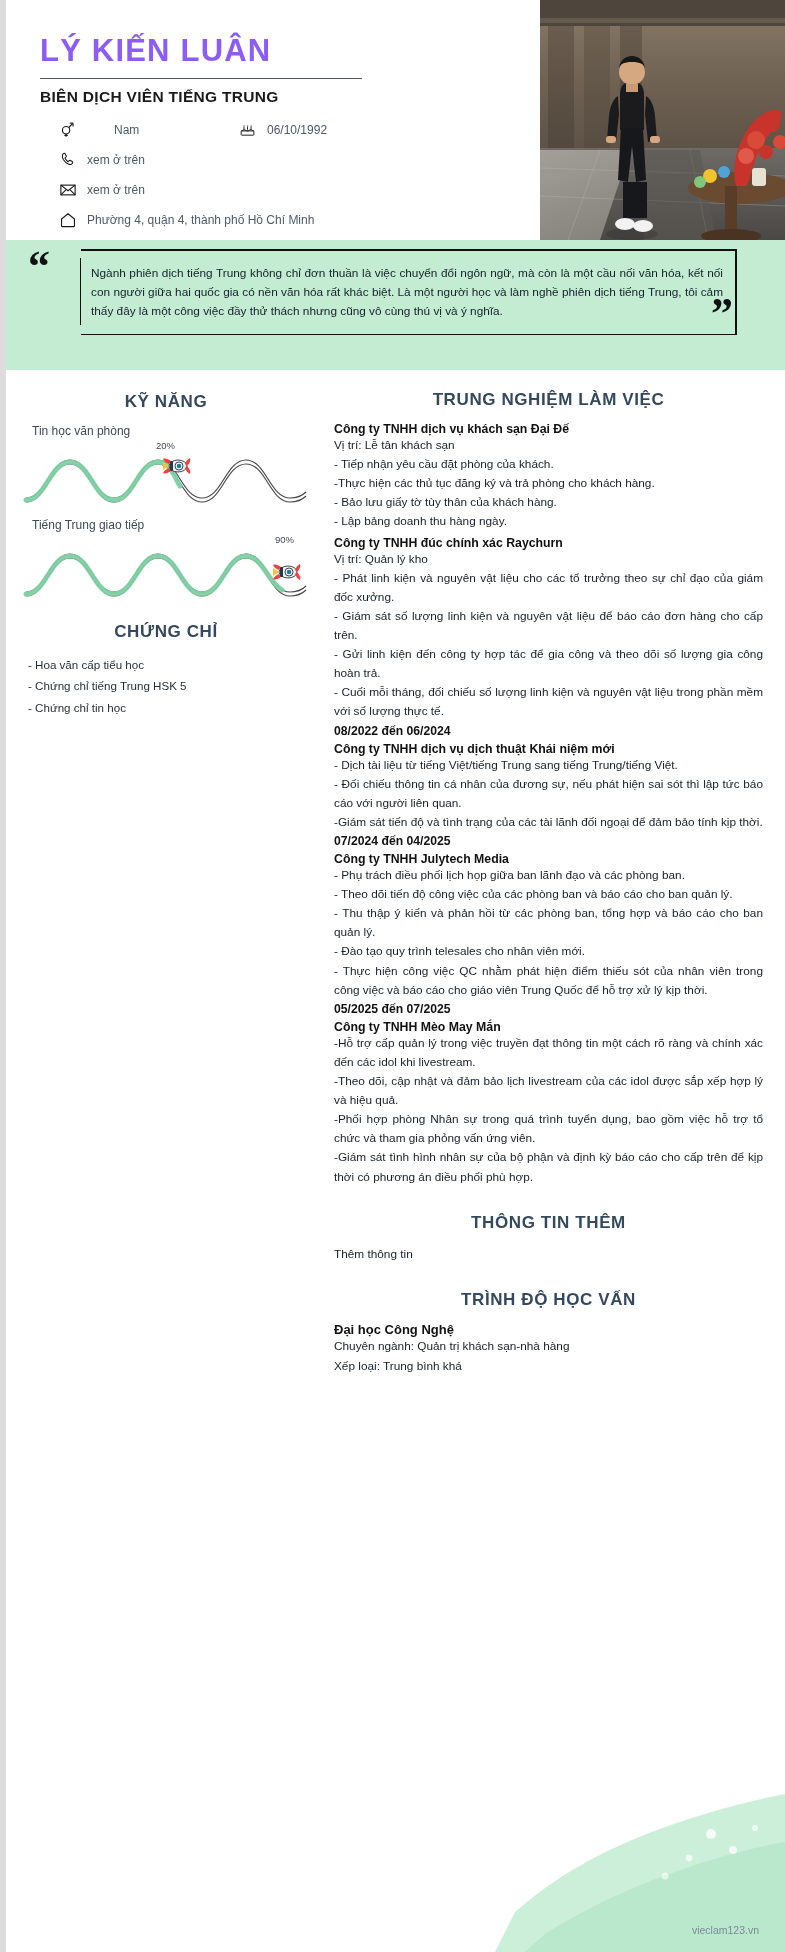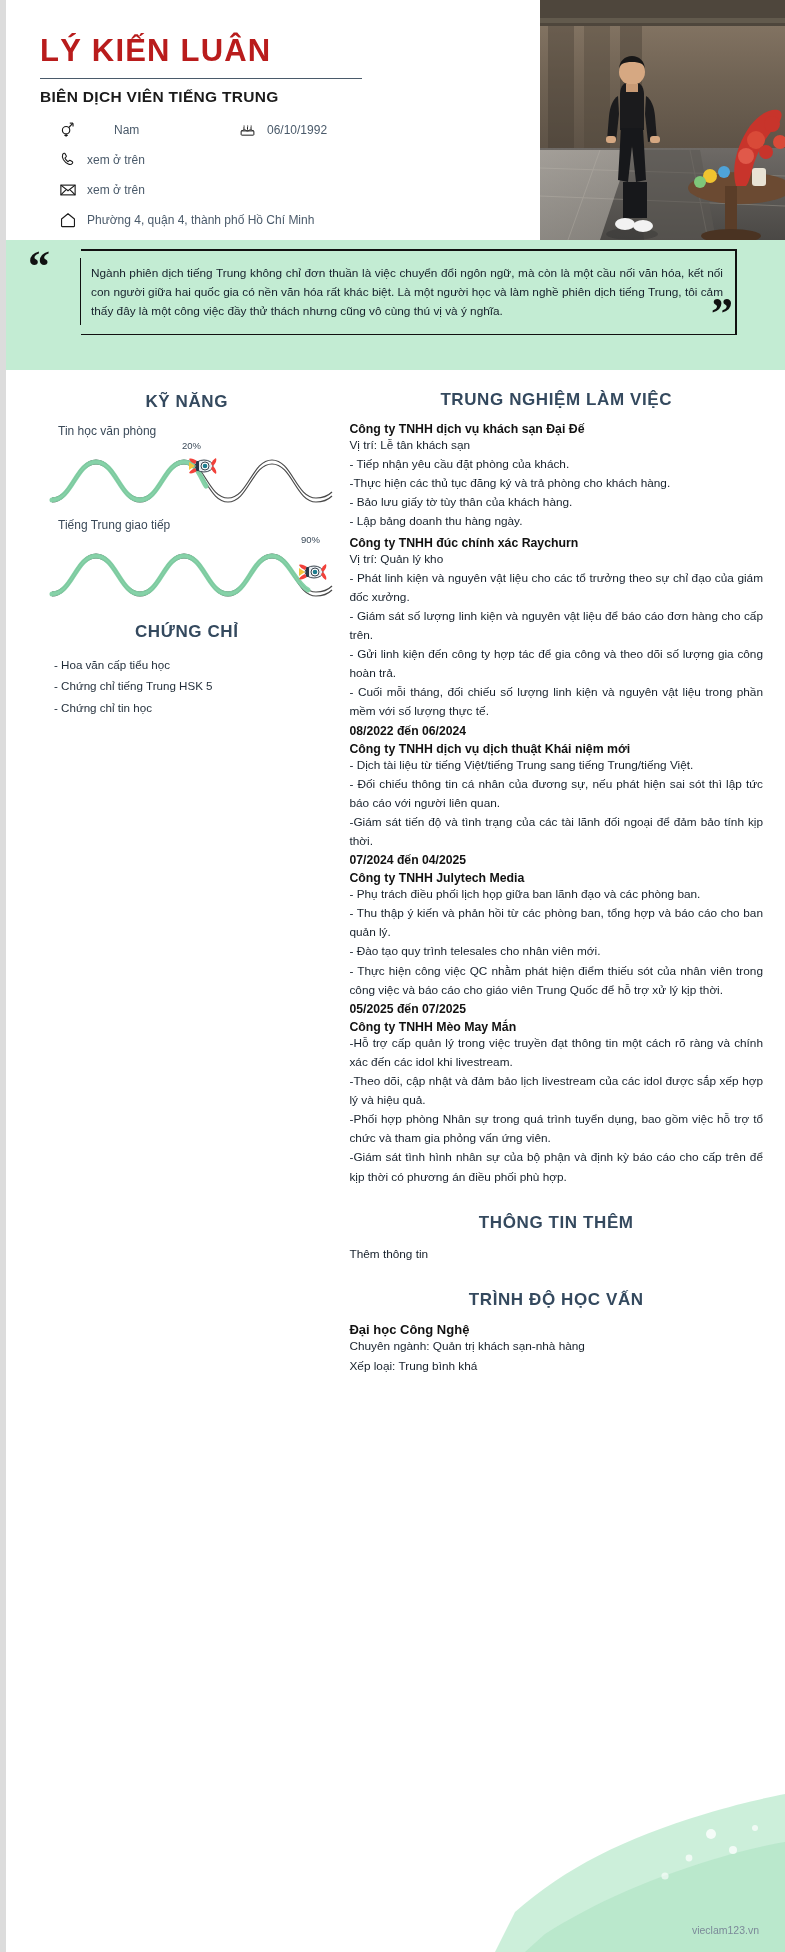--- a/index.html
+++ b/index.html
@@ -27,21 +27,21 @@
     display: flex;
   }
   .header-left {
     flex: 1;
     padding: 34px 0 0 34px;
   }
   .full-name {
     font-size: 31px;
     font-weight: bold;
     letter-spacing: 1.2px;
-    color: #b91c1c;
+    color: #8b5cf6;
     line-height: 1.1;
   }
   .name-rule {
     border-bottom: 1.5px solid #4a5a6a;
     width: 322px;
     margin: 10px 0 9px 0;
   }
   .job-title {
     font-size: 15.5px;
     font-weight: bold;
@@ -142,21 +142,20 @@
     line-height: 1.62;
     color: #16202b;
     text-align: justify;
     padding: 6px 14px 4px 0;
   }
 
   
   .columns {
     display: flex;
     align-items: flex-start;
-    padding-left: 26px;
   }
   .col-left {
     width: 320px;
     padding: 16px 14px 0 14px;
   }
   .col-right {
     width: 459px;
     padding: 14px 22px 0 8px;
   }
   .section-title {
@@ -504,20 +503,21 @@
         <div class="exp-company">Công ty TNHH dịch vụ dịch thuật Khái niệm mới</div>
         <div class="exp-line">- Dịch tài liệu từ tiếng Việt/tiếng Trung sang tiếng Trung/tiếng Việt.</div>
         <div class="exp-line">- Đối chiếu thông tin cá nhân của đương sự, nếu phát hiện sai sót thì lập tức báo cáo với người liên quan.</div>
         <div class="exp-line">-Giám sát tiến độ và tình trạng của các tài lãnh đối ngoại để đảm bảo tính kịp thời.</div>
         <div class="exp-date">07/2024 đến 04/2025</div>
       </div>
 
       <div class="exp-group">
         <div class="exp-company">Công ty TNHH Julytech Media</div>
         <div class="exp-line">- Phụ trách điều phối lịch họp giữa ban lãnh đạo và các phòng ban.</div>
+        <div class="exp-line">- Theo dõi tiến độ công việc của các phòng ban và báo cáo cho ban quản lý.</div>
         <div class="exp-line">- Thu thập ý kiến và phản hồi từ các phòng ban, tổng hợp và báo cáo cho ban quản lý.</div>
         <div class="exp-line">- Đào tạo quy trình telesales cho nhân viên mới.</div>
         <div class="exp-line">- Thực hiện công việc QC nhằm phát hiện điểm thiếu sót của nhân viên trong công việc và báo cáo cho giáo viên Trung Quốc để hỗ trợ xử lý kịp thời.</div>
         <div class="exp-date">05/2025 đến 07/2025</div>
       </div>
 
       <div class="exp-group">
         <div class="exp-company">Công ty TNHH Mèo May Mắn</div>
         <div class="exp-line">-Hỗ trợ cấp quản lý trong việc truyền đạt thông tin một cách rõ ràng và chính xác đến các idol khi livestream.</div>
         <div class="exp-line">-Theo dõi, cập nhật và đảm bảo lịch livestream của các idol được sắp xếp hợp lý và hiệu quả.</div>

